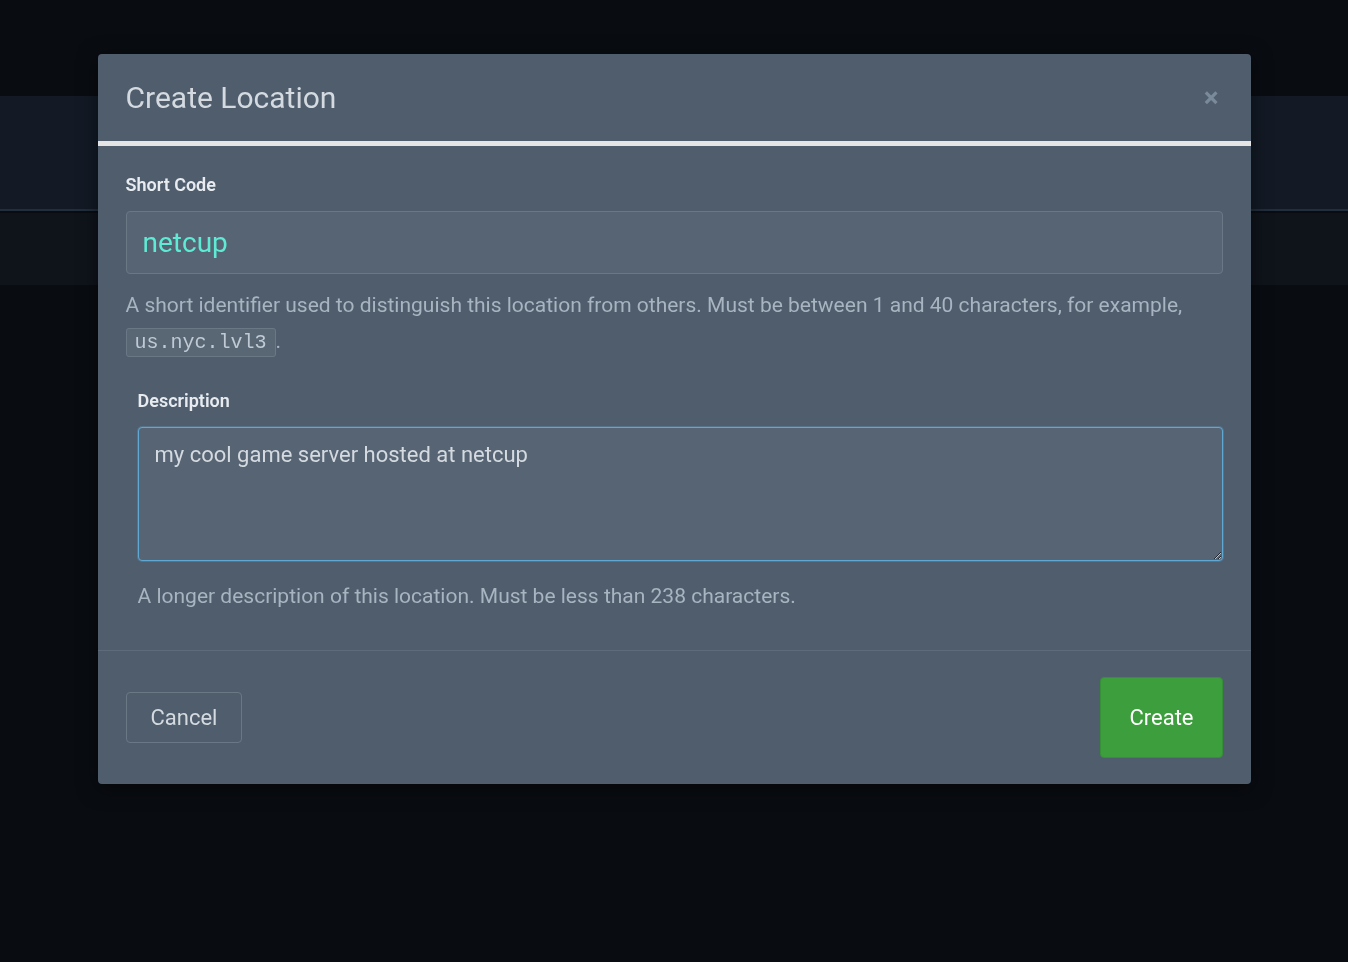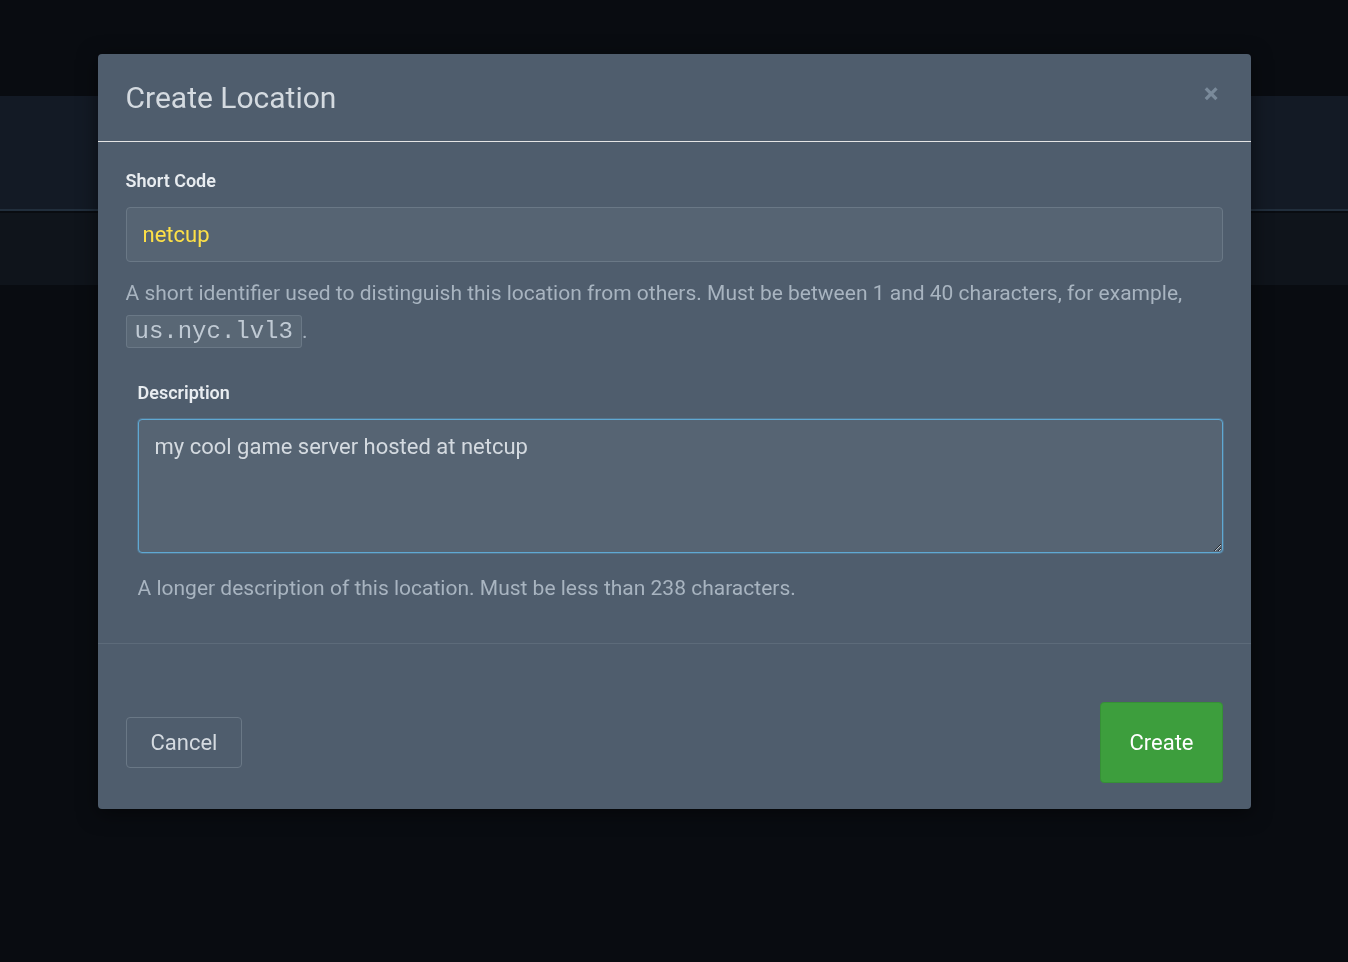--- a/index.html
+++ b/index.html
@@ -57,23 +57,23 @@
     .modal {
       width: 1153px;
       background: #4f5d6d;
       border-radius: 4px;
       box-shadow: 0 4px 20px rgba(0, 0, 0, 0.5);
     }
     
     .modal-header {
       display: flex;
       justify-content: space-between;
-      align-items: flex-start;
+      align-items: center;
       padding: 26px 28px 26px 28px;
-      border-bottom: 1px solid #e5e5e5;
+      border-bottom: 5px solid #e5e5e5;
     }
     
     .modal-title {
       font-size: 30px;
       font-weight: 400;
       color: #d4dae0;
     }
     
     .close-button {
       font-size: 28px;
@@ -101,22 +101,22 @@
       display: block;
       font-size: 18px;
       font-weight: 600;
       color: #e8ecf0;
       margin-bottom: 16px;
     }
     
     .form-input {
       width: 100%;
       padding: 14px 16px;
-      font-size: 22px;
-      color: #fde047;
+      font-size: 28px;
+      color: #5eead4;
       background: #566473;
       border: 1px solid #6a7886;
       border-radius: 4px;
       outline: none;
       font-family: inherit;
     }
     
     .form-textarea {
       width: 100%;
       padding: 14px 16px;
@@ -138,40 +138,39 @@
       margin-top: 14px;
       line-height: 1.7;
     }
     
     .code-inline {
       font-family: "Courier New", monospace;
       background: #596775;
       border: 1px solid #6a7886;
       padding: 2px 8px;
       border-radius: 3px;
-      font-size: 24px;
+      font-size: 20px;
       color: #c0cad4;
     }
     
     .modal-footer {
       display: flex;
       justify-content: space-between;
       align-items: center;
       padding: 26px 28px;
       border-top: 1px solid #5d6b7a;
     }
     
     .btn {
       padding: 12px 24px;
       font-size: 22px;
       border-radius: 4px;
       cursor: pointer;
       font-family: inherit;
       outline: none;
-      margin-top: 32px;
     }
     
     .btn-cancel {
       background: transparent;
       color: #d4dae0;
       border: 1px solid #6a7886;
     }
     
     .btn-create {
       background: #3d9e3d;

